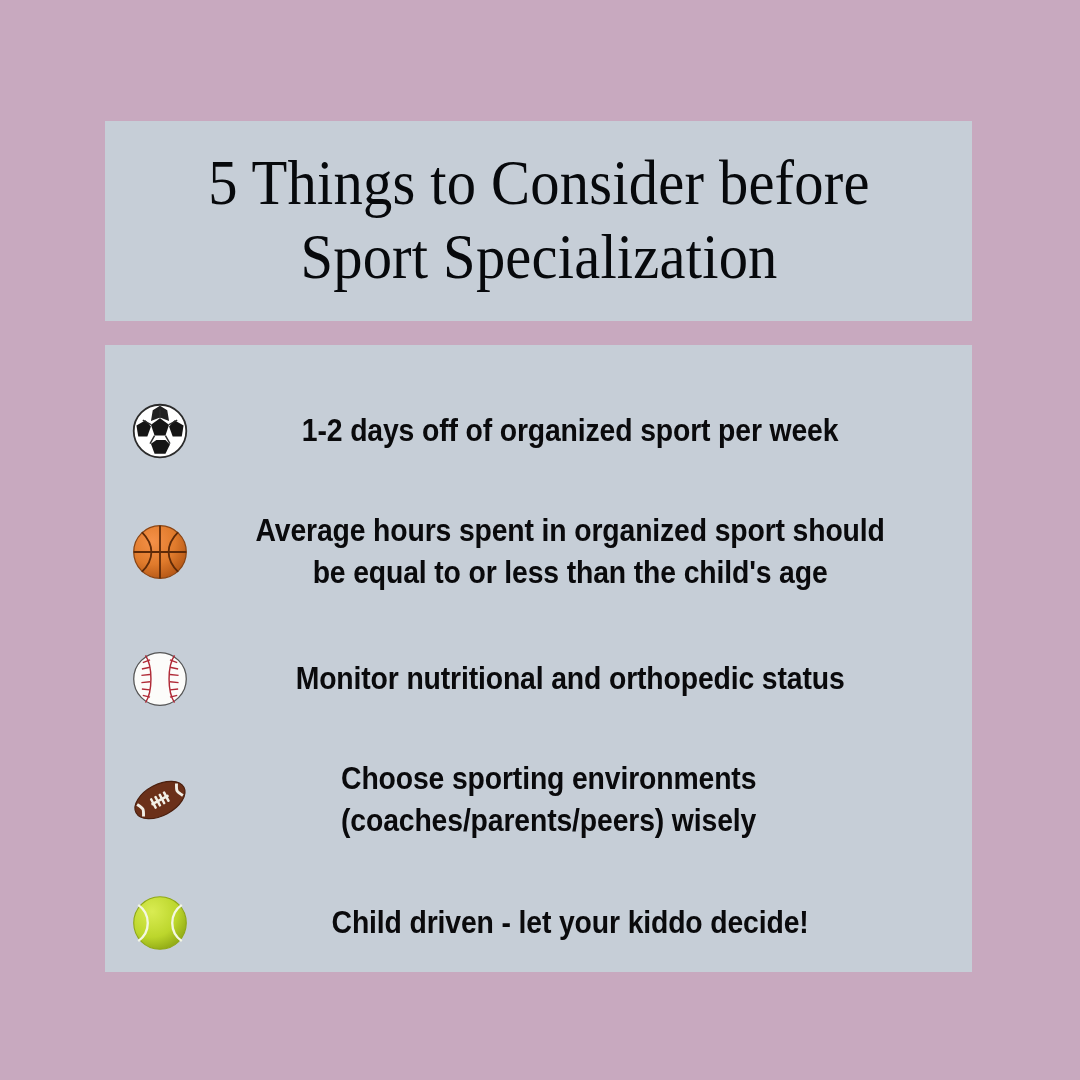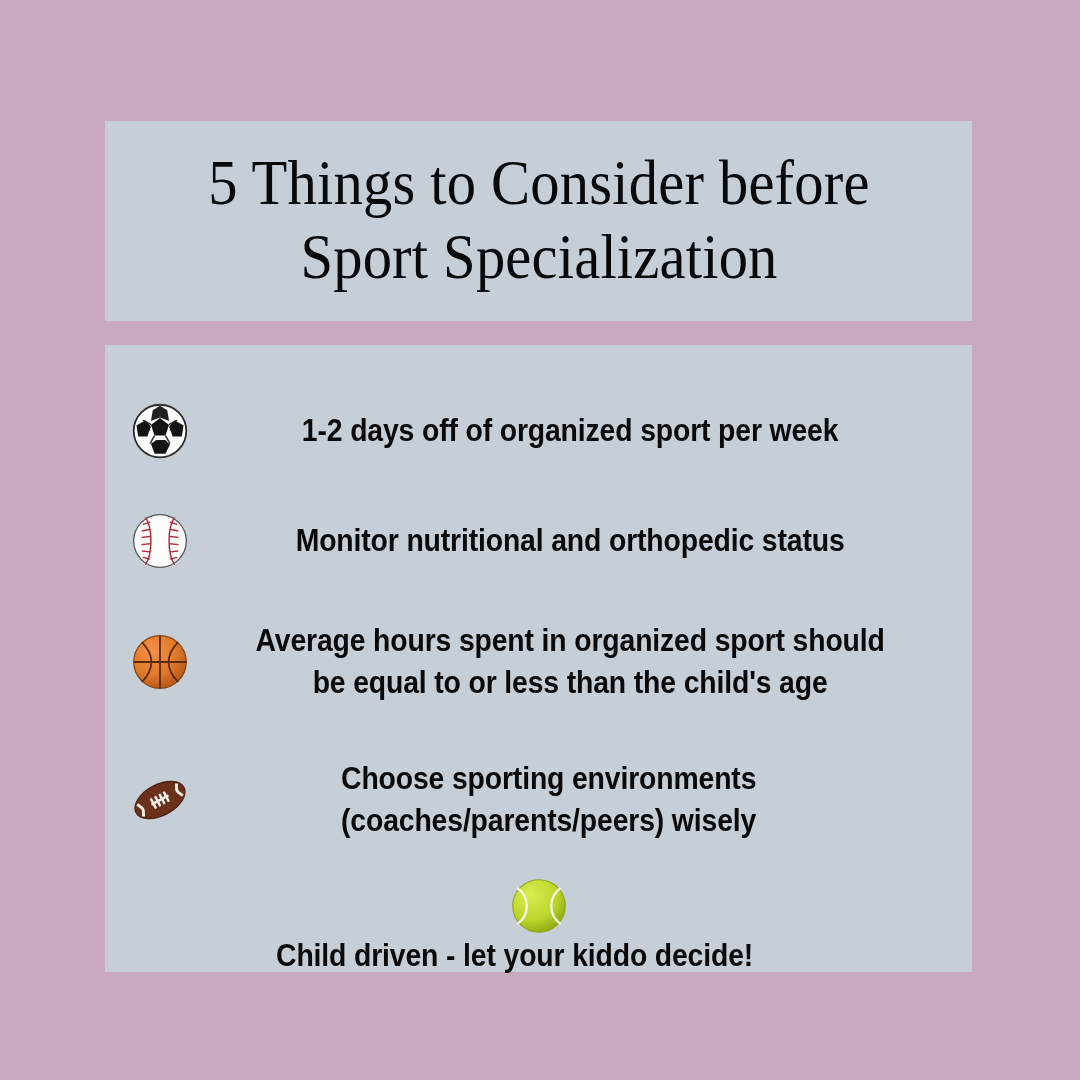--- a/index.html
+++ b/index.html
@@ -92,21 +92,21 @@
     text-align: left;
     padding-left: 98px;
     padding-right: 0;
   }
 
   
   .row-1 { height: 92px; margin-top: 2px; }
   .row-2 { height: 126px; margin-top: 12px; }
   .row-3 { height: 92px; margin-top: 18px; }
   .row-4 { height: 126px; margin-top: 12px; }
-  .row-5 { height: 92px; margin-top: 14px; flex-direction: column; }
+  .row-5 { height: 92px; margin-top: 14px; }
 </style>
 </head>
 <body>
 
 <div class="poster">
 
   <div class="title-panel">
     <h1 class="title-text">5 Things to Consider before Sport Specialization</h1>
   </div>
 
@@ -124,20 +124,42 @@
           <g stroke="#2b2b2b" stroke-width="1.6" fill="none">
             <line x1="32" y1="18" x2="32" y2="8"></line>
             <line x1="42" y1="25" x2="51" y2="20"></line>
             <line x1="22" y1="25" x2="13" y2="20"></line>
             <line x1="38" y1="37" x2="43" y2="46"></line>
             <line x1="26" y1="37" x2="21" y2="46"></line>
           </g>
         </svg>
       </div>
       <div class="item-text">1-2 days off of organized sport per week</div>
+    </div>
+
+    <div class="item row-2">
+      <div class="item-icon">
+        <svg width="58" height="58" viewBox="0 0 64 64" aria-hidden="true">
+          <defs>
+            <radialGradient id="bbg" cx="36%" cy="30%" r="72%">
+              <stop offset="0%" stop-color="#f59148"></stop>
+              <stop offset="60%" stop-color="#e07b2c"></stop>
+              <stop offset="100%" stop-color="#b85a17"></stop>
+            </radialGradient>
+          </defs>
+          <circle cx="32" cy="32" r="29" fill="url(#bbg)" stroke="#8a4412" stroke-width="1.4"></circle>
+          <g stroke="#5e2a08" stroke-width="2" fill="none">
+            <line x1="32" y1="3" x2="32" y2="61"></line>
+            <line x1="3" y1="32" x2="61" y2="32"></line>
+            <path d="M12 10 C 26 24, 26 40, 12 54"></path>
+            <path d="M52 10 C 38 24, 38 40, 52 54"></path>
+          </g>
+        </svg>
+      </div>
+      <div class="item-text">Average hours spent in organized sport should be equal to or less than the child's age</div>
     </div>
 
     <div class="item row-3">
       <div class="item-icon">
         <svg width="58" height="58" viewBox="0 0 64 64" aria-hidden="true">
           <circle cx="32" cy="32" r="29" fill="#fcfcfa" stroke="#555" stroke-width="1.4"></circle>
           <path d="M16 6 C 24 18, 24 46, 16 58" stroke="#b02a37" stroke-width="1.6" fill="none"></path>
           <path d="M48 6 C 40 18, 40 46, 48 58" stroke="#b02a37" stroke-width="1.6" fill="none"></path>
           <g stroke="#b02a37" stroke-width="1.5">
             <line x1="13" y1="14" x2="21" y2="11"></line>
@@ -151,42 +173,20 @@
             <line x1="52.5" y1="28" x2="43" y2="27"></line>
               <line x1="52.5" y1="36" x2="43" y2="35"></line>
             <line x1="52" y1="43" x2="43" y2="44"></line>
               <line x1="51" y1="50" x2="43" y2="52"></line>
           </g>
         </svg>
       </div>
       <div class="item-text">Monitor nutritional and orthopedic status</div>
     </div>
 
-    <div class="item row-2">
-      <div class="item-icon">
-        <svg width="58" height="58" viewBox="0 0 64 64" aria-hidden="true">
-          <defs>
-            <radialGradient id="bbg" cx="36%" cy="30%" r="72%">
-              <stop offset="0%" stop-color="#f59148"></stop>
-              <stop offset="60%" stop-color="#e07b2c"></stop>
-              <stop offset="100%" stop-color="#b85a17"></stop>
-            </radialGradient>
-          </defs>
-          <circle cx="32" cy="32" r="29" fill="url(#bbg)" stroke="#8a4412" stroke-width="1.4"></circle>
-          <g stroke="#5e2a08" stroke-width="2" fill="none">
-            <line x1="32" y1="3" x2="32" y2="61"></line>
-            <line x1="3" y1="32" x2="61" y2="32"></line>
-            <path d="M12 10 C 26 24, 26 40, 12 54"></path>
-            <path d="M52 10 C 38 24, 38 40, 52 54"></path>
-          </g>
-        </svg>
-      </div>
-      <div class="item-text">Average hours spent in organized sport should be equal to or less than the child's age</div>
-    </div>
-
     <div class="item row-4">
       <div class="item-icon">
         <svg width="62" height="62" viewBox="0 0 64 64" aria-hidden="true">
           <g transform="rotate(-28 32 32)">
             <ellipse cx="32" cy="32" rx="28" ry="16" fill="#6b3019" stroke="#4a1f0e" stroke-width="1.2"></ellipse>
             <path d="M9 25 C 13 32, 13 32, 9 39" stroke="#f2efe6" stroke-width="3" fill="none"></path>
             <path d="M55 25 C 51 32, 51 32, 55 39" stroke="#f2efe6" stroke-width="3" fill="none"></path>
             <rect x="22" y="30.6" width="20" height="2.8" fill="#f2efe6" rx="1"></rect>
             <g fill="#f2efe6">
               <rect x="23" y="26" width="2.6" height="12" rx="1"></rect>

